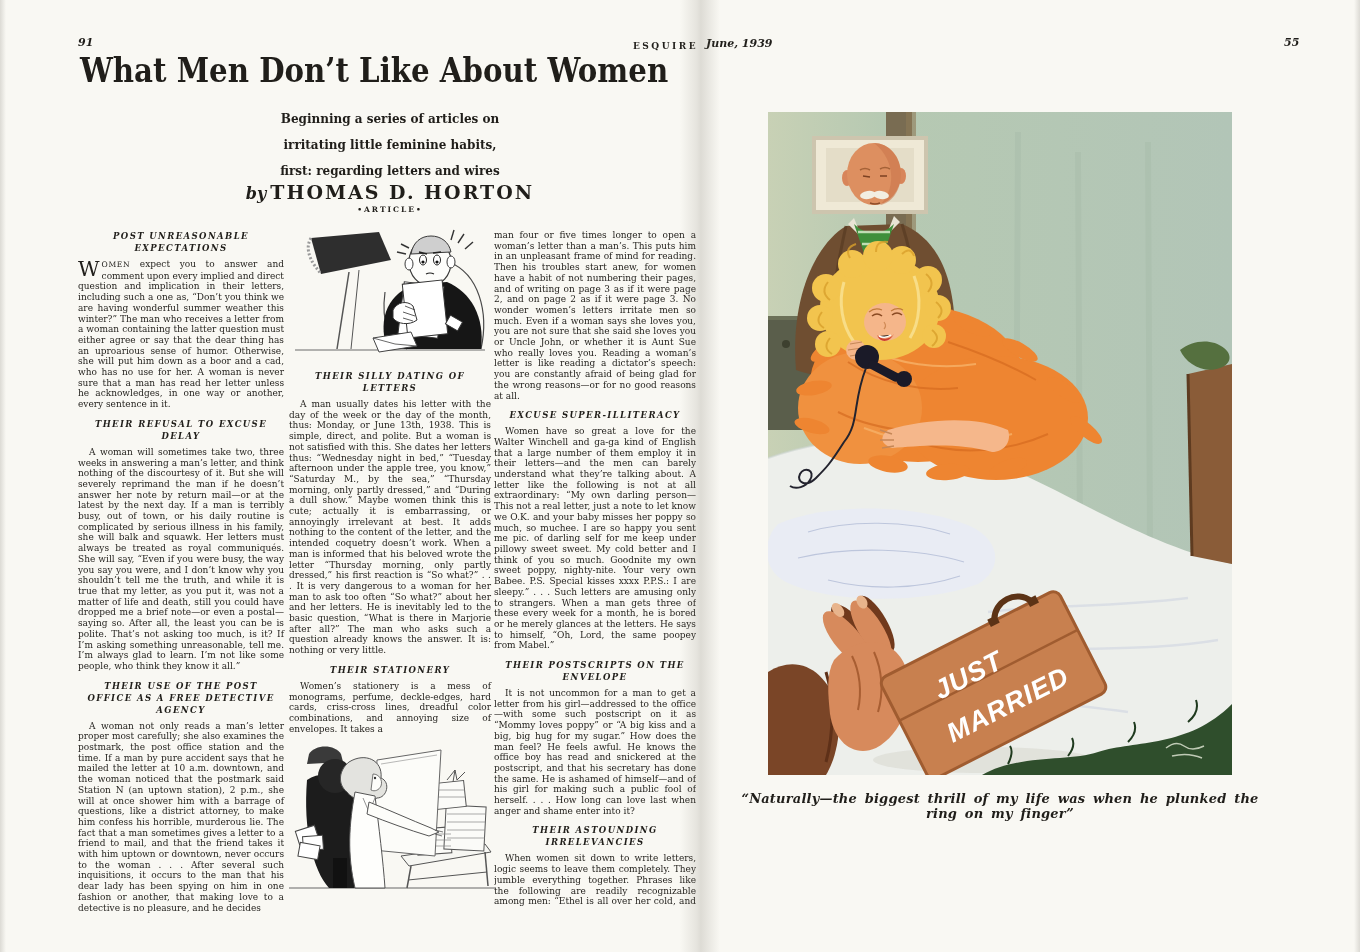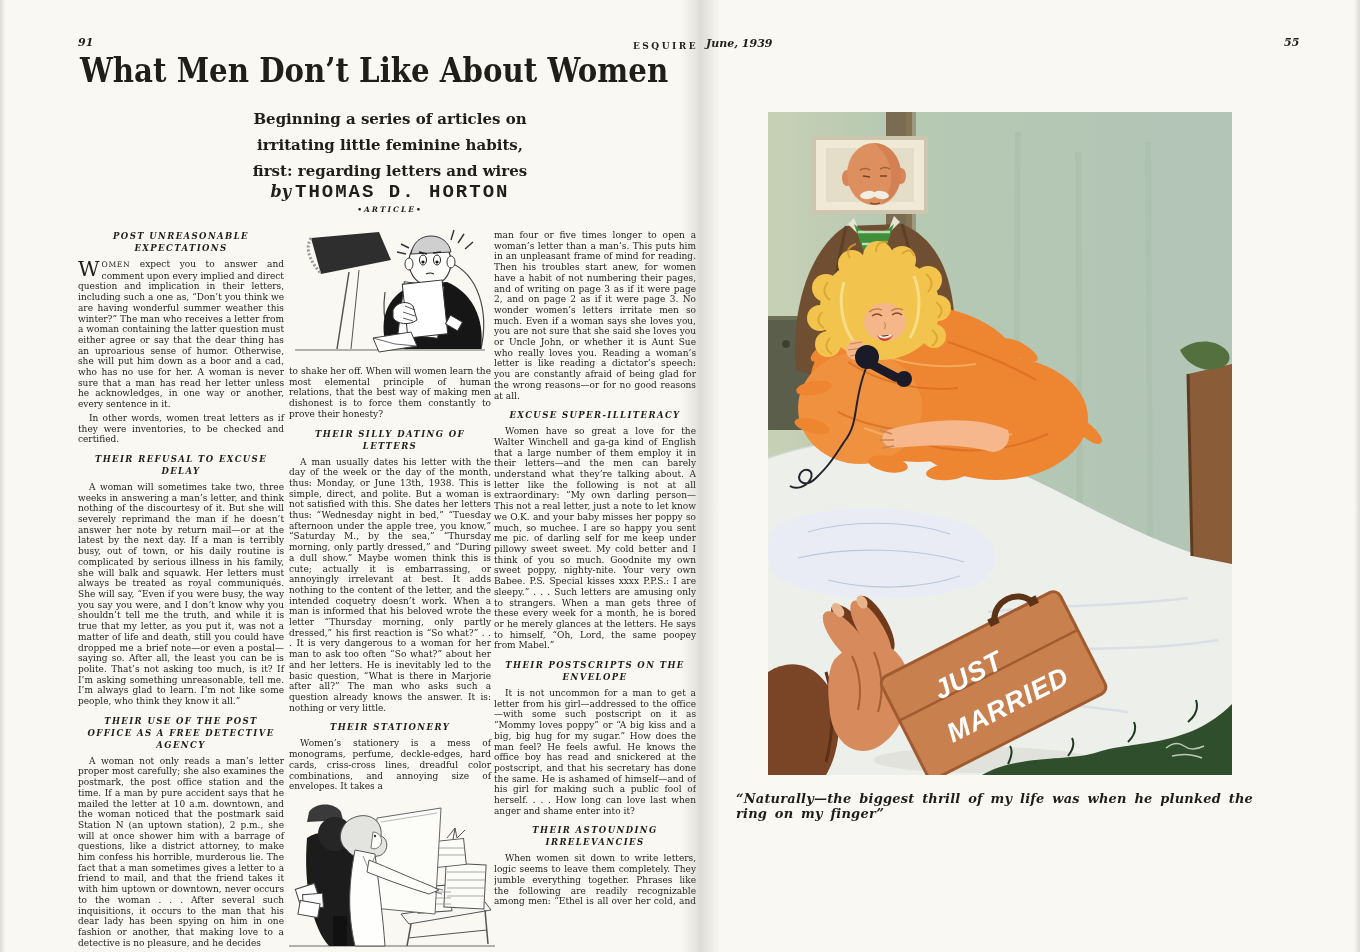--- a/index.html
+++ b/index.html
@@ -13,42 +13,42 @@
 
   .pnum{position:absolute;top:36px;font-size:11px;font-weight:bold;font-style:italic;}
   .pnum.left{left:78px;}
   .pnum.right{left:1284px;}
   .magname{position:absolute;left:633px;top:41px;font-size:9px;font-weight:bold;letter-spacing:2.5px;font-family:"DejaVu Serif",serif;}
   .issuedate{position:absolute;left:706px;top:37px;font-size:11px;font-weight:bold;font-style:italic;}
 
   .title{position:absolute;left:80px;top:50px;width:660px;font-size:34px;font-weight:bold;
          letter-spacing:0px;white-space:nowrap;transform:scaleX(.86);transform-origin:left center;}
   .subtitle{position:absolute;left:238px;top:106px;width:304px;text-align:center;
-            font-size:15px;font-weight:bold;line-height:26px;}
+            font-size:12px;font-weight:bold;line-height:26px;}
   .byline{position:absolute;left:170px;top:181px;width:440px;text-align:center;}
   .by-prefix{font-style:italic;font-weight:bold;font-size:16px;margin-right:4px;}
-  .author{font-weight:bold;font-size:19px;letter-spacing:2px;font-family:Liberation Mono, monospace;}
-  .kicker{margin-top:2px;font-size:7.5px;font-weight:bold;letter-spacing:2px;font-style:italic;}
+  .author{font-weight:bold;font-size:19px;letter-spacing:2px;}
+  .kicker{margin-top:2px;font-size:7.5px;font-weight:bold;letter-spacing:2px;}
 
   .col{position:absolute;top:230px;}
   .col1{left:78px;width:206px;}
   .col2{left:289px;width:202px;top:222px;}
   .col3{left:494px;width:202px;height:676px;overflow:hidden;}
   .para{font-size:9px;line-height:10.7px;text-align:justify;margin:0 0 3px 0;text-indent:11px;}
   .noindent{text-indent:0;}
   .sec-head{font-style:italic;font-weight:bold;font-size:8.5px;letter-spacing:1.4px;
             text-align:center;margin:8px 6px 5px 6px;line-height:12px;}
   .dropcap{float:left;font-size:21px;line-height:18px;padding:1px 2px 0 0;}
   .smallcaps{font-size:7.6px;letter-spacing:.6px;}
 
   .illo{display:block;margin:0 auto 4px auto;}
   .illo2{margin-top:6px;}
 
   .plate{position:absolute;left:768px;top:112px;width:464px;height:663px;overflow:hidden;}
-  .caption{position:absolute;left:736px;top:791px;width:528px;text-align:left;
+  .caption{position:absolute;left:736px;top:791px;width:528px;text-align:center;
            font-style:italic;font-weight:bold;font-size:13px;word-spacing:3px;letter-spacing:.2px;}
 </style>
 </head>
 <body>
 
 <div class="spread">
 
   <div class="pnum left">91</div>
   <div class="magname">ESQUIRE</div>
   <div class="issuedate">June, 1939</div>
@@ -61,21 +61,20 @@
     <div>first: regarding letters and wires</div>
   </div>
   <div class="byline">
     <span class="by-prefix">by</span><span class="author">THOMAS D. HORTON</span>
     <div class="kicker">•ARTICLE•</div>
   </div>
 
   <div class="col col1">
     <div class="sec-head" style="margin-top:0">POST UNREASONABLE EXPECTATIONS</div>
     <p class="para noindent"><span class="dropcap">W</span><span class="smallcaps">OMEN</span><span> expect you to answer and comment upon every implied and direct question and implication in their letters, including such a one as, “Don’t you think we are having wonderful summer weather this winter?” The man who receives a letter from a woman containing the latter question must either agree or say that the dear thing has an uproarious sense of humor. Otherwise, she will put him down as a boor and a cad, who has no use for her. A woman is never sure that a man has read her letter unless he acknowledges, in one way or another, every sentence in it.</span></p>
-    <p class="para">In other words, women treat letters as if they were inventories, to be checked and certified.</p>
     <div class="sec-head">THEIR REFUSAL TO EXCUSE DELAY</div>
     <p class="para">A woman will sometimes take two, three weeks in answering a man’s letter, and think nothing of the discourtesy of it. But she will severely reprimand the man if he doesn’t answer her note by return mail—or at the latest by the next day. If a man is terribly busy, out of town, or his daily routine is complicated by serious illness in his family, she will balk and squawk. Her letters must always be treated as royal communiqués. She will say, “Even if you were busy, the way you say you were, and I don’t know why you shouldn’t tell me the truth, and while it is true that my letter, as you put it, was not a matter of life and death, still you could have dropped me a brief note—or even a postal—saying so. After all, the least you can be is polite. That’s not asking too much, is it? If I’m asking something unreasonable, tell me. I’m always glad to learn. I’m not like some people, who think they know it all.”</p>
     <div class="sec-head">THEIR USE OF THE POST OFFICE AS A FREE DETECTIVE AGENCY</div>
     <p class="para">A woman not only reads a man’s letter proper most carefully; she also examines the postmark, the post office station and the time. If a man by pure accident says that he mailed the letter at 10 a.m. downtown, and the woman noticed that the postmark said Station N (an uptown station), 2 p.m., she will at once shower him with a barrage of questions, like a district attorney, to make him confess his horrible, murderous lie. The fact that a man sometimes gives a letter to a friend to mail, and that the friend takes it with him uptown or downtown, never occurs to the woman . . . After several such inquisitions, it occurs to the man that his dear lady has been spying on him in one fashion or another, that making love to a detective is no pleasure, and he decides</p>
   </div>
 
   <div class="col col2">
     <svg class="illo" width="202" height="140" viewBox="0 0 202 140">
       <line x1="6" y1="128" x2="196" y2="128" stroke="#6a6a6a" stroke-width="1"></line>
       <path d="M22,16 L90,10 L102,38 L32,52 Z" fill="#2e2e2e"></path>
@@ -103,21 +102,20 @@
       </g>
       <rect x="112" y="62" width="40" height="52" fill="#fff" stroke="#333" transform="rotate(7 132 88)"></rect>
       <rect x="116" y="60" width="40" height="54" fill="#fff" stroke="#333" transform="rotate(-6 136 87)"></rect>
       <path d="M104,88 C108,80 118,78 124,84 L128,98 C120,104 108,102 104,96 Z" fill="#fff" stroke="#333"></path>
       <path d="M116,84 L126,88 M114,90 L126,94 M114,96 L124,99" stroke="#333" stroke-width=".8"></path>
       <rect x="158" y="96" width="14" height="10" fill="#fff" stroke="#333" transform="rotate(30 165 101)"></rect>
       <path d="M84,116 L122,110 L128,124 L90,130 Z" fill="#fff" stroke="#444"></path>
       <path d="M84,116 L106,122 L128,124" fill="none" stroke="#444" stroke-width=".8"></path>
     </svg>
 
-    <p class="para noindent">to shake her off. When will women learn the most elemental principle of human relations, that the best way of making men dishonest is to force them constantly to prove their honesty?</p>
     <div class="sec-head">THEIR SILLY DATING OF LETTERS</div>
     <p class="para">A man usually dates his letter with the day of the week or the day of the month, thus: Monday, or June 13th, 1938. This is simple, direct, and polite. But a woman is not satisfied with this. She dates her letters thus: “Wednesday night in bed,” “Tuesday afternoon under the apple tree, you know,” “Saturday M., by the sea,” “Thursday morning, only partly dressed,” and “During a dull show.” Maybe women think this is cute; actually it is embarrassing, or annoyingly irrelevant at best. It adds nothing to the content of the letter, and the intended coquetry doesn’t work. When a man is informed that his beloved wrote the letter “Thursday morning, only partly dressed,” his first reaction is “So what?” . . . It is very dangerous to a woman for her man to ask too often “So what?” about her and her letters. He is inevitably led to the basic question, “What is there in Marjorie after all?” The man who asks such a question already knows the answer. It is: nothing or very little.</p>
     <div class="sec-head">THEIR STATIONERY</div>
     <p class="para">Women’s stationery is a mess of monograms, perfume, deckle-edges, hard cards, criss-cross lines, dreadful color combinations, and annoying size of envelopes. It takes a</p>
 
     <svg class="illo illo2" width="206" height="158" viewBox="0 0 206 158">
       <line x1="0" y1="148" x2="206" y2="148" stroke="#666"></line>
       <path d="M112,116 L196,104 L202,112 L120,126 Z" fill="#f6f6f2" stroke="#555"></path>
       <line x1="122" y1="126" x2="118" y2="148" stroke="#555" stroke-width="1.5"></line>
       <line x1="196" y1="112" x2="199" y2="146" stroke="#555" stroke-width="1.5"></line>

